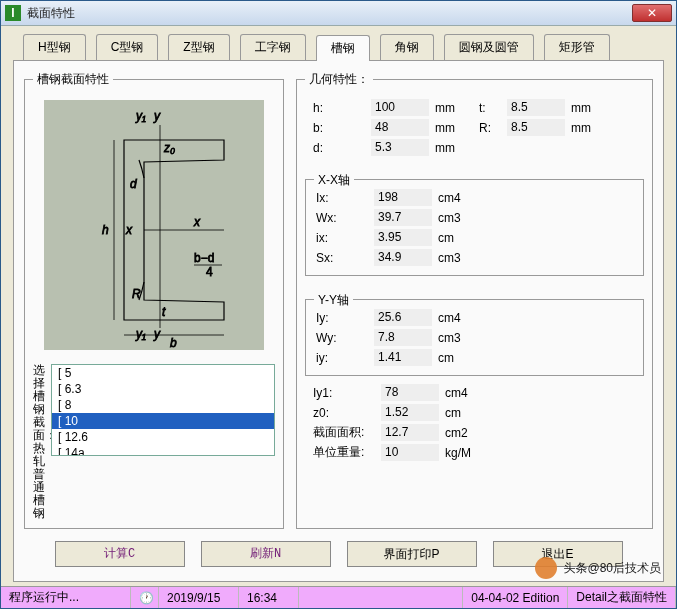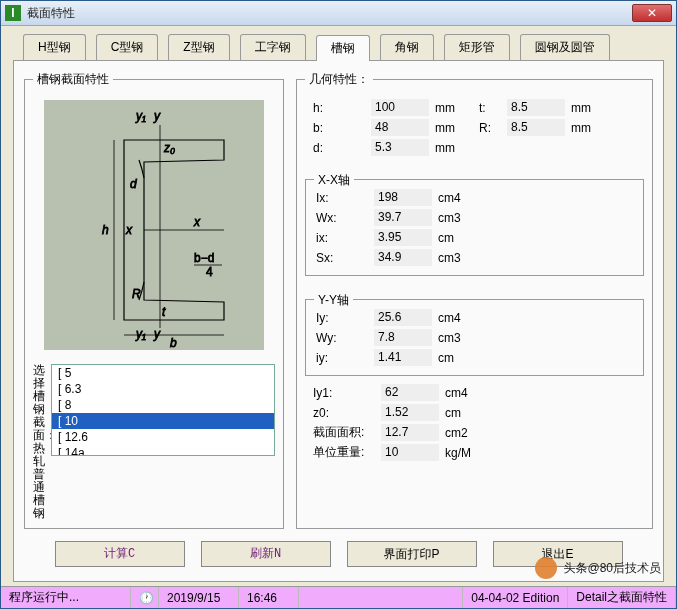--- a/index.html
+++ b/index.html
@@ -50,22 +50,22 @@
     <div class="close">✕</div>
   </div>
   <div class="client">
     <div class="tabs" id="tabs">
         <div class="tab">H型钢</div>
         <div class="tab">C型钢</div>
         <div class="tab">Z型钢</div>
         <div class="tab">工字钢</div>
         <div class="tab active">槽钢</div>
         <div class="tab">角钢</div>
+        <div class="tab">圆钢及圆管</div>
         <div class="tab">矩形管</div>
-        <div class="tab">圆钢及圆管</div>
       </div>
     <div class="tabpanel">
       <div class="cols">
         <fieldset class="left">
           <legend>槽钢截面特性</legend>
           <div class="diagram">
             <svg viewBox="0 0 220 250">
               <g stroke="#000" fill="none" stroke-width="1.2">
                 <path d="M80 40 L180 40 L180 60 L100 62 L100 200 L180 202 L180 220 L80 220 Z"></path>
                 <path d="M95 60 Q98 68 100 78"></path>
@@ -173,21 +173,21 @@
                 <div class="proprow">
                   <span class="plabel">iy:</span>
   <span class="pval">1.41</span>
   <span class="punit">cm</span>
                 </div>
               </div>
           </div>
           <div id="extrarows" style="margin-top:8px">
               <div class="proprow">
                 <span class="plabel" style="width:70px">Iy1:</span>
-  <span class="pval">62</span>
+  <span class="pval">78</span>
   <span class="punit">cm4</span>
               </div>
               <div class="proprow">
                 <span class="plabel" style="width:70px">z0:</span>
   <span class="pval">1.52</span>
   <span class="punit">cm</span>
               </div>
               <div class="proprow">
                 <span class="plabel" style="width:70px">截面面积:</span>
   <span class="pval">12.7</span>
@@ -206,21 +206,21 @@
         <div class="btn disabled">刷新N</div>
         <div class="btn">界面打印P</div>
         <div class="btn">退出E</div>
       </div>
     </div>
   </div>
   <div class="status">
     <div style="width:130px">程序运行中...</div>
     <div style="width:28px">🕐</div>
     <div style="width:80px">2019/9/15</div>
-    <div style="width:60px">16:46</div>
+    <div style="width:60px">16:34</div>
     <div style="flex:1"></div>
     <div>04-04-02 Edition</div>
     <div>Detail之截面特性</div>
   </div>
   <div class="watermark">
     <div class="av"></div>
     <span>头条@80后技术员</span>
   </div>
 </div>
 

